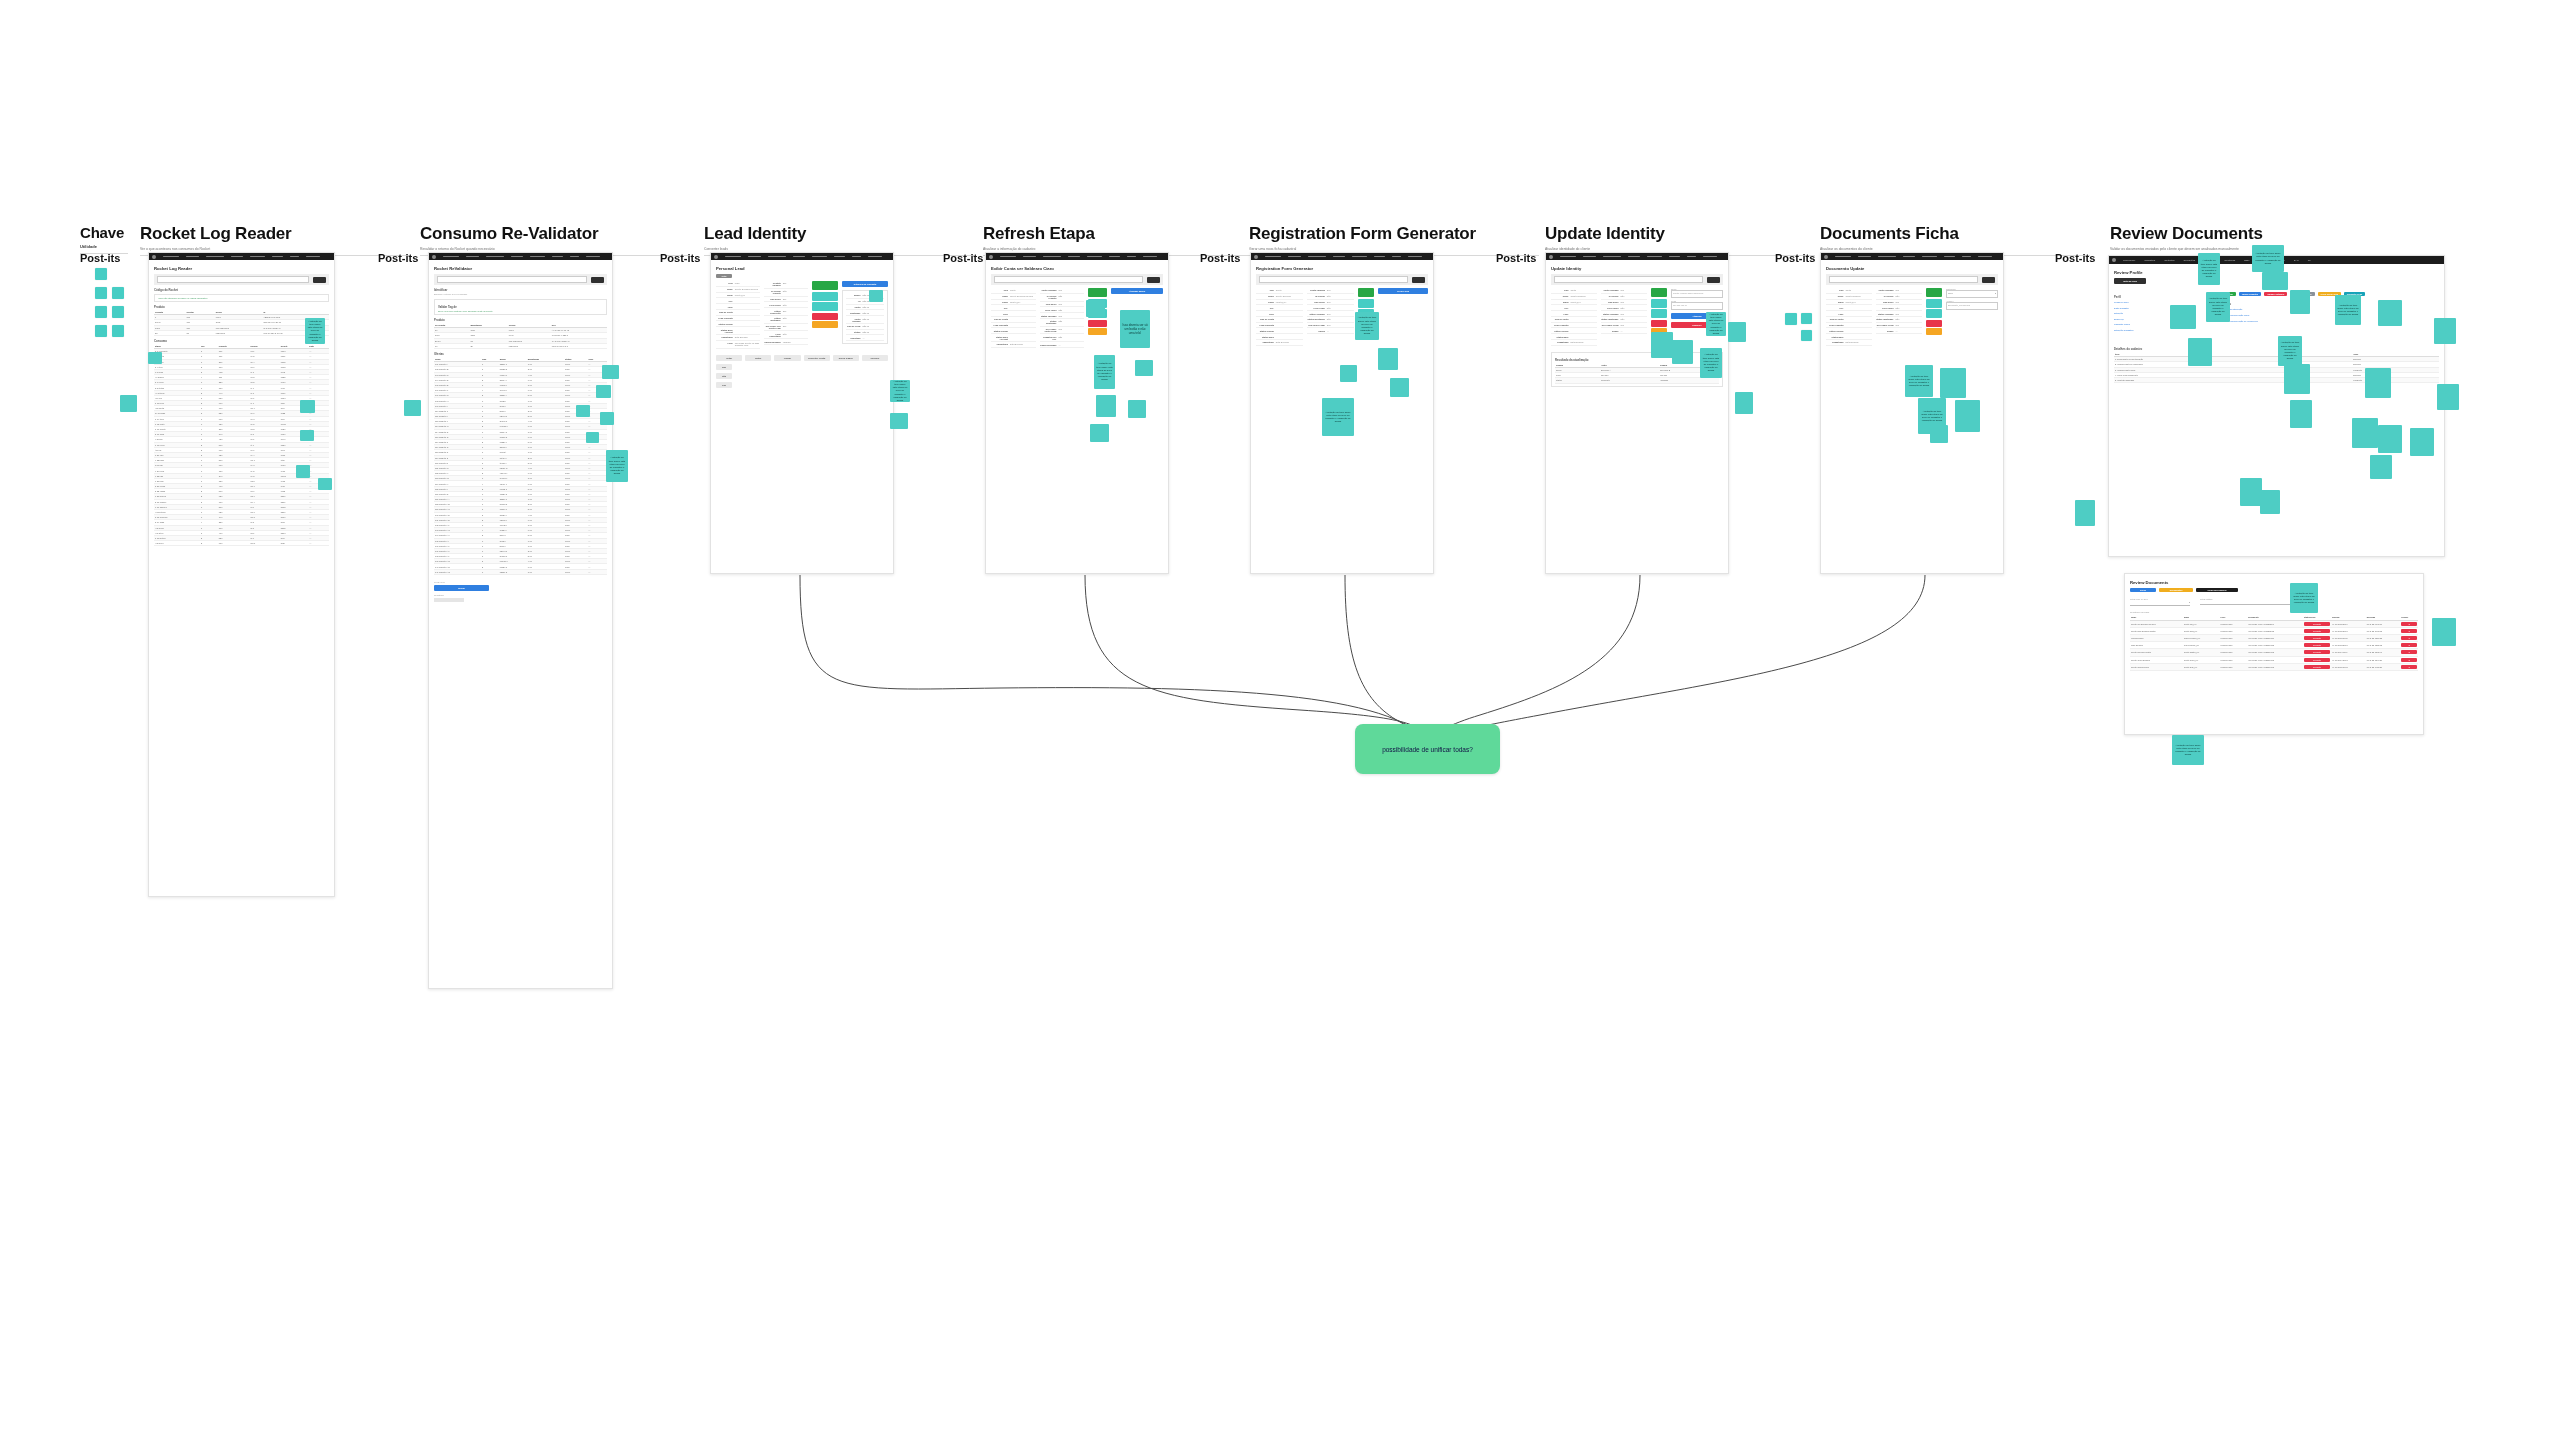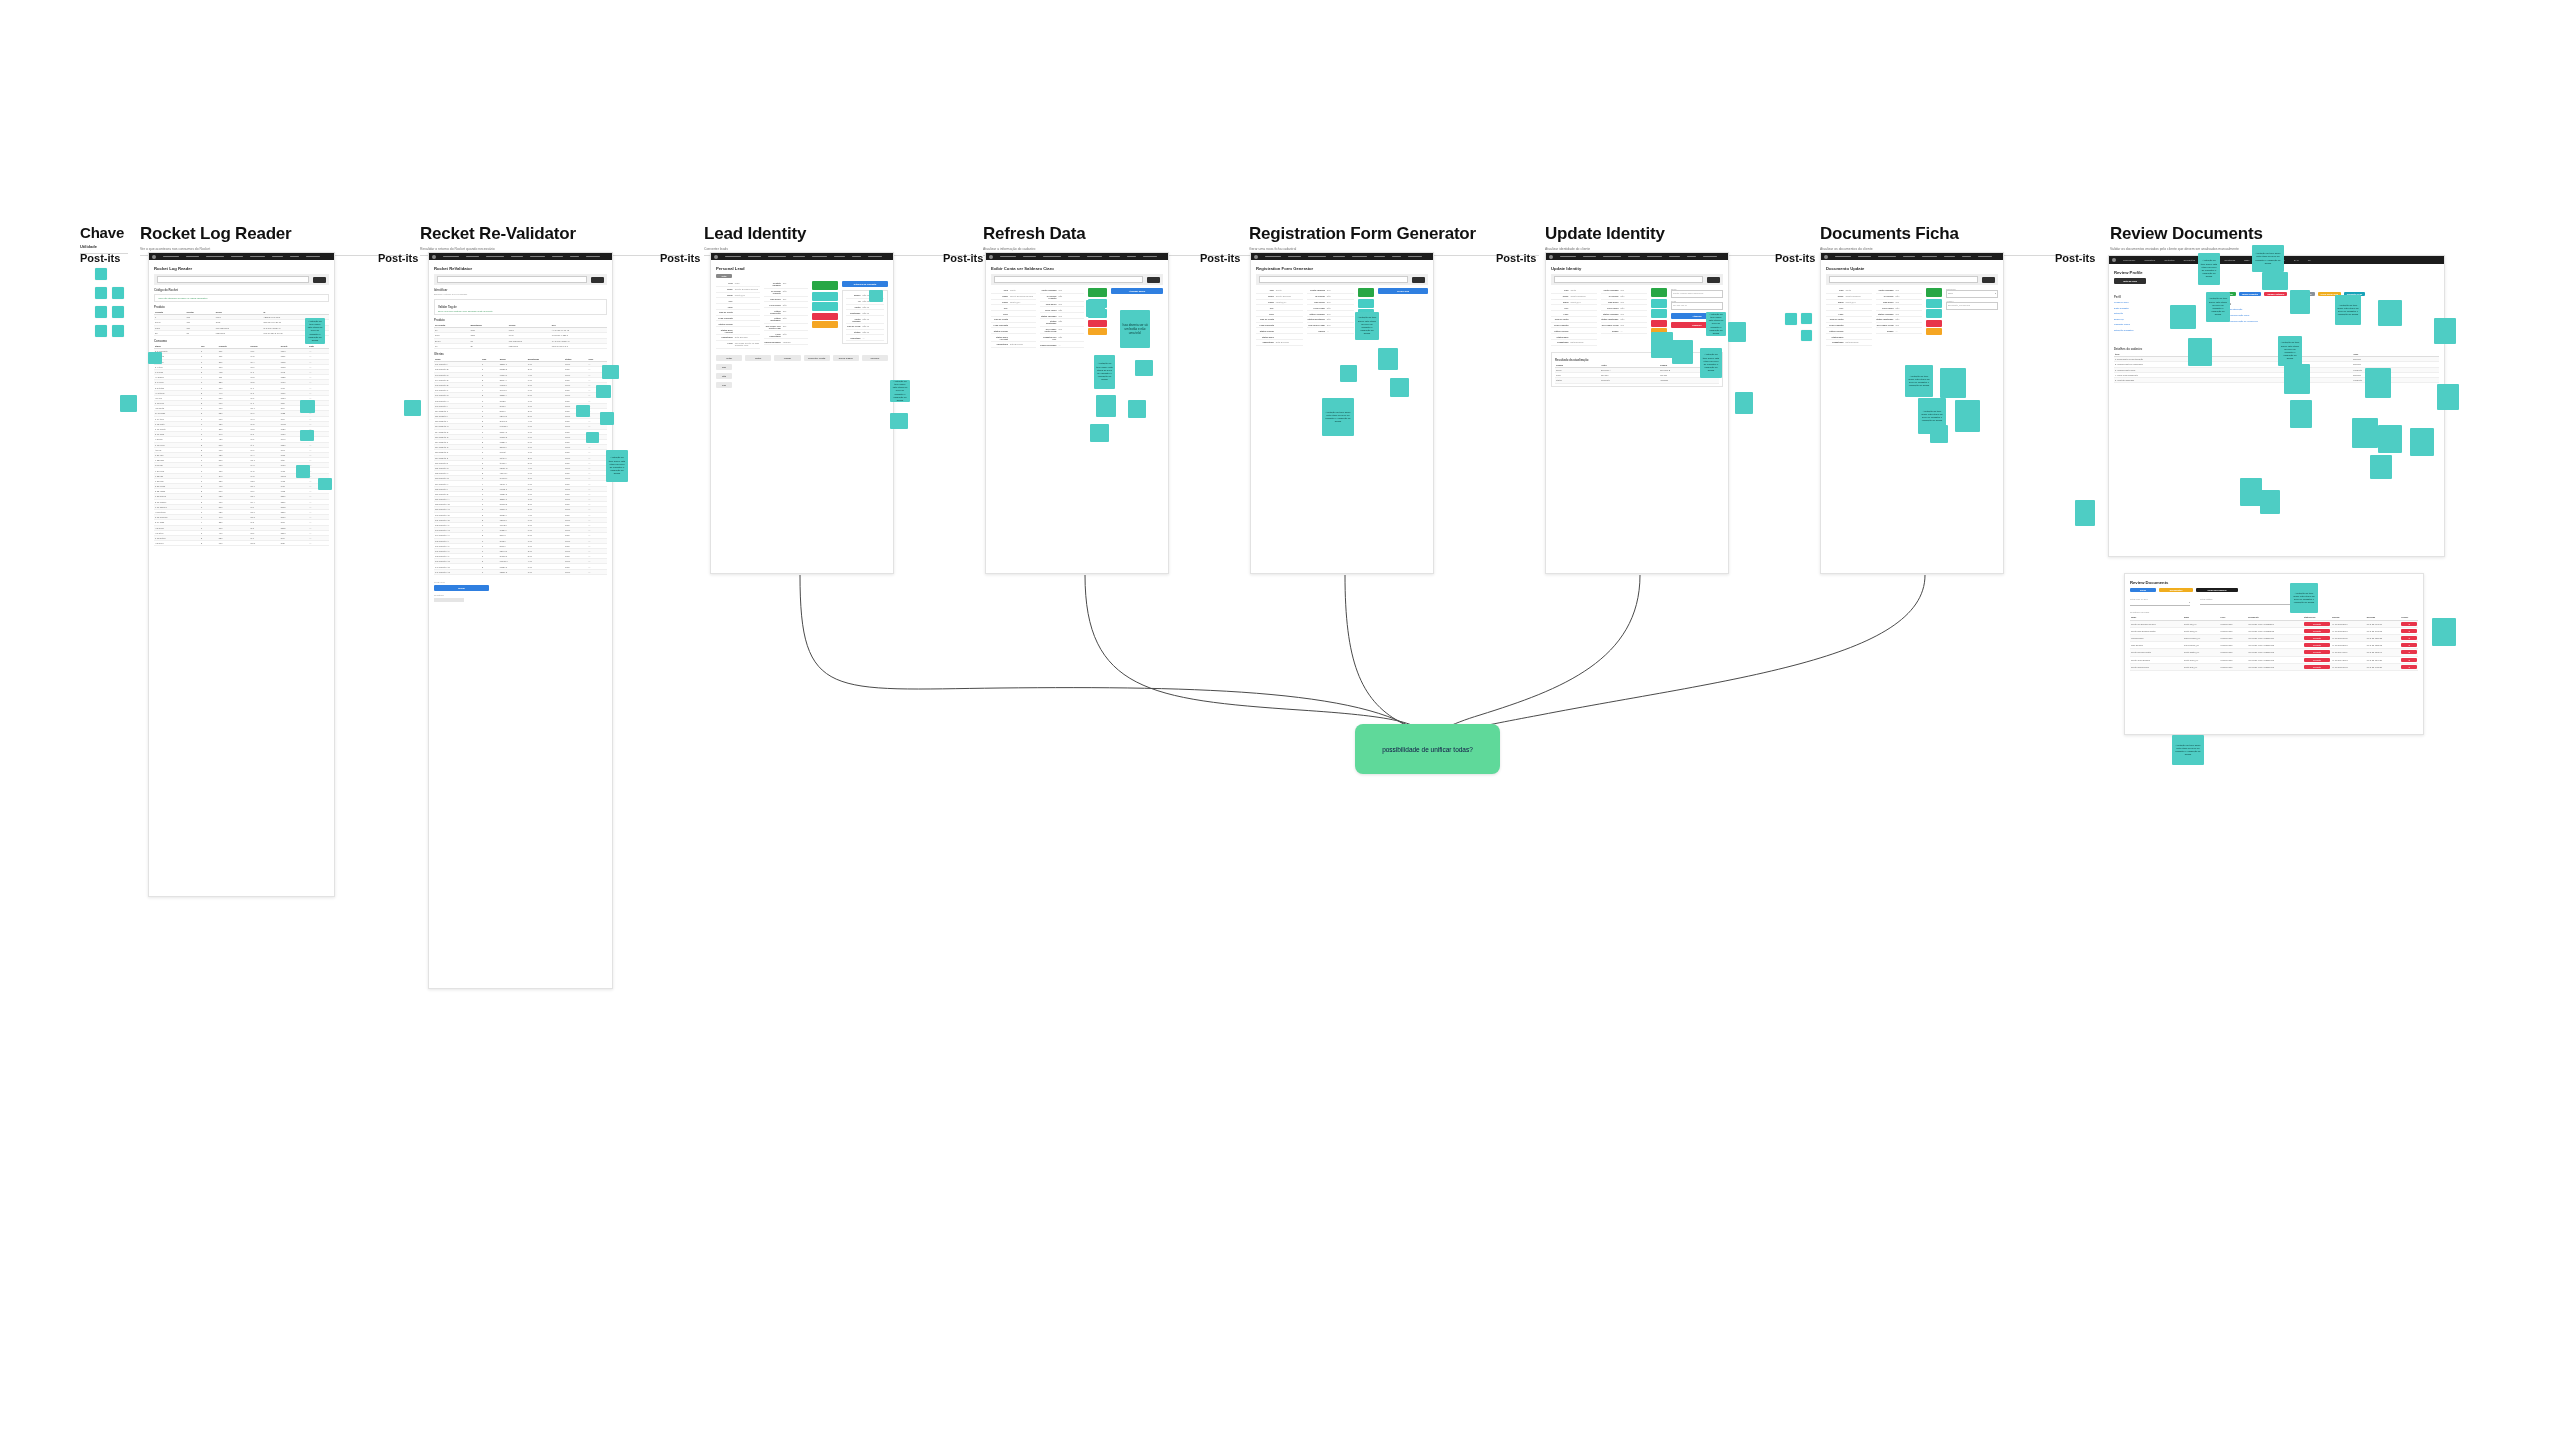--- a/index.html
+++ b/index.html
@@ -489,21 +489,21 @@
   <div class="pit-note" style="left:120px;top:395px;width:17px;height:17px;"></div>
   <div class="pit-note" style="left:300px;top:400px;width:15px;height:13px;"></div>
   <div class="pit-note" style="left:300px;top:430px;width:14px;height:11px;"></div>
   <div class="pit-note" style="left:296px;top:465px;width:14px;height:13px;"></div>
   <div class="pit-note" style="left:318px;top:478px;width:14px;height:12px;"></div>
   <div class="pit-note" style="left:148px;top:352px;width:14px;height:12px;"></div>
 
   <div class="postit-label" style="left:378px;top:252px;">Post-its</div>
 
   <div class="col-head" style="left:420px;top:225px;width:270px;">
-    <div class="col-title">Recket Re-Validator</div>
+    <div class="col-title">Consumo Re-Validator</div>
     <div class="col-sub">Revalidar o retorno do Rocket quando necessário</div>
     <div class="col-rule"></div>
   </div>
   <div class="mock" style="left:428px;top:252px;width:183px;height:735px;">
     <div class="navbar">
       <div class="nav-logo"></div>
       <div class="nav-i" style="width:16px"></div>
         <div class="nav-i" style="width:13px"></div>
       <div class="nav-i" style="width:18px"></div>
         <div class="nav-i" style="width:12px"></div>
@@ -1083,21 +1083,21 @@
       </div>
     </div>
   </div>
   <div class="pit-note" style="left:869px;top:290px;width:14px;height:12px;"></div>
   <div class="pit-note" style="left:890px;top:380px;width:20px;height:22px;">Anotação do time sobre esta etapa do fluxo de cadastro e validação de dados</div>
   <div class="pit-note" style="left:890px;top:413px;width:18px;height:16px;"></div>
 
   <div class="postit-label" style="left:943px;top:252px;">Post-its</div>
 
   <div class="col-head" style="left:983px;top:225px;width:270px;">
-    <div class="col-title">Refresh Data</div>
+    <div class="col-title">Refresh Etapa</div>
     <div class="col-sub">Atualizar a informação do cadastro</div>
     <div class="col-rule"></div>
   </div>
   <div class="mock" style="left:985px;top:252px;width:182px;height:320px;">
     <div class="navbar">
       <div class="nav-logo"></div>
       <div class="nav-i" style="width:16px"></div>
         <div class="nav-i" style="width:13px"></div>
       <div class="nav-i" style="width:18px"></div>
         <div class="nav-i" style="width:12px"></div>

